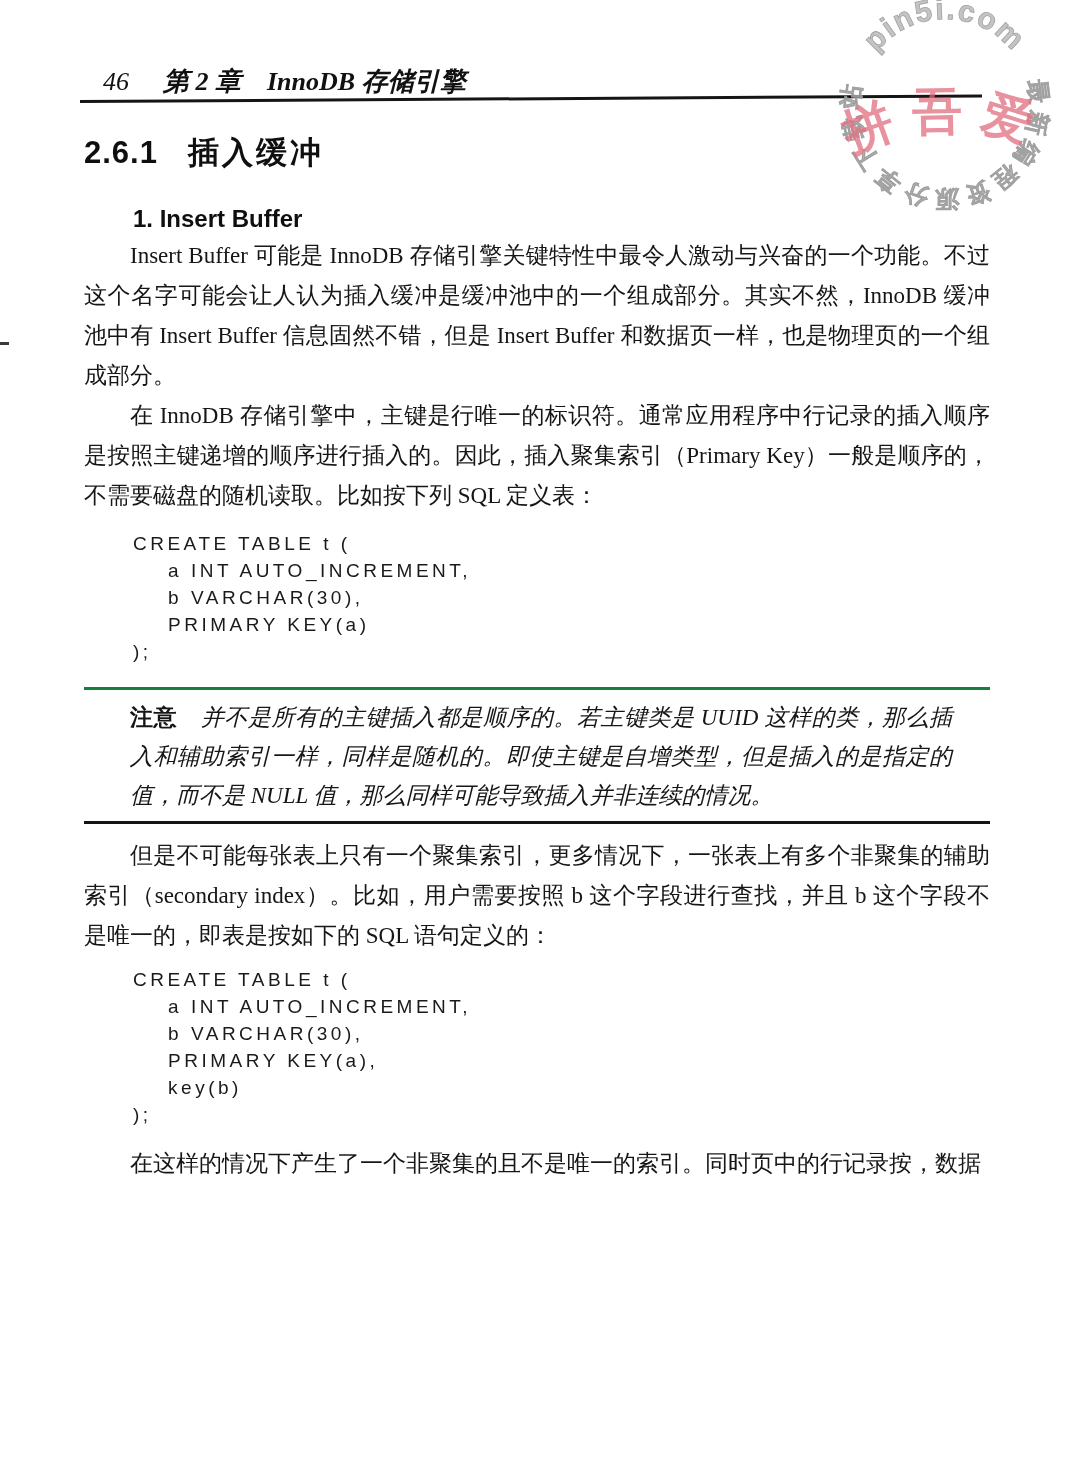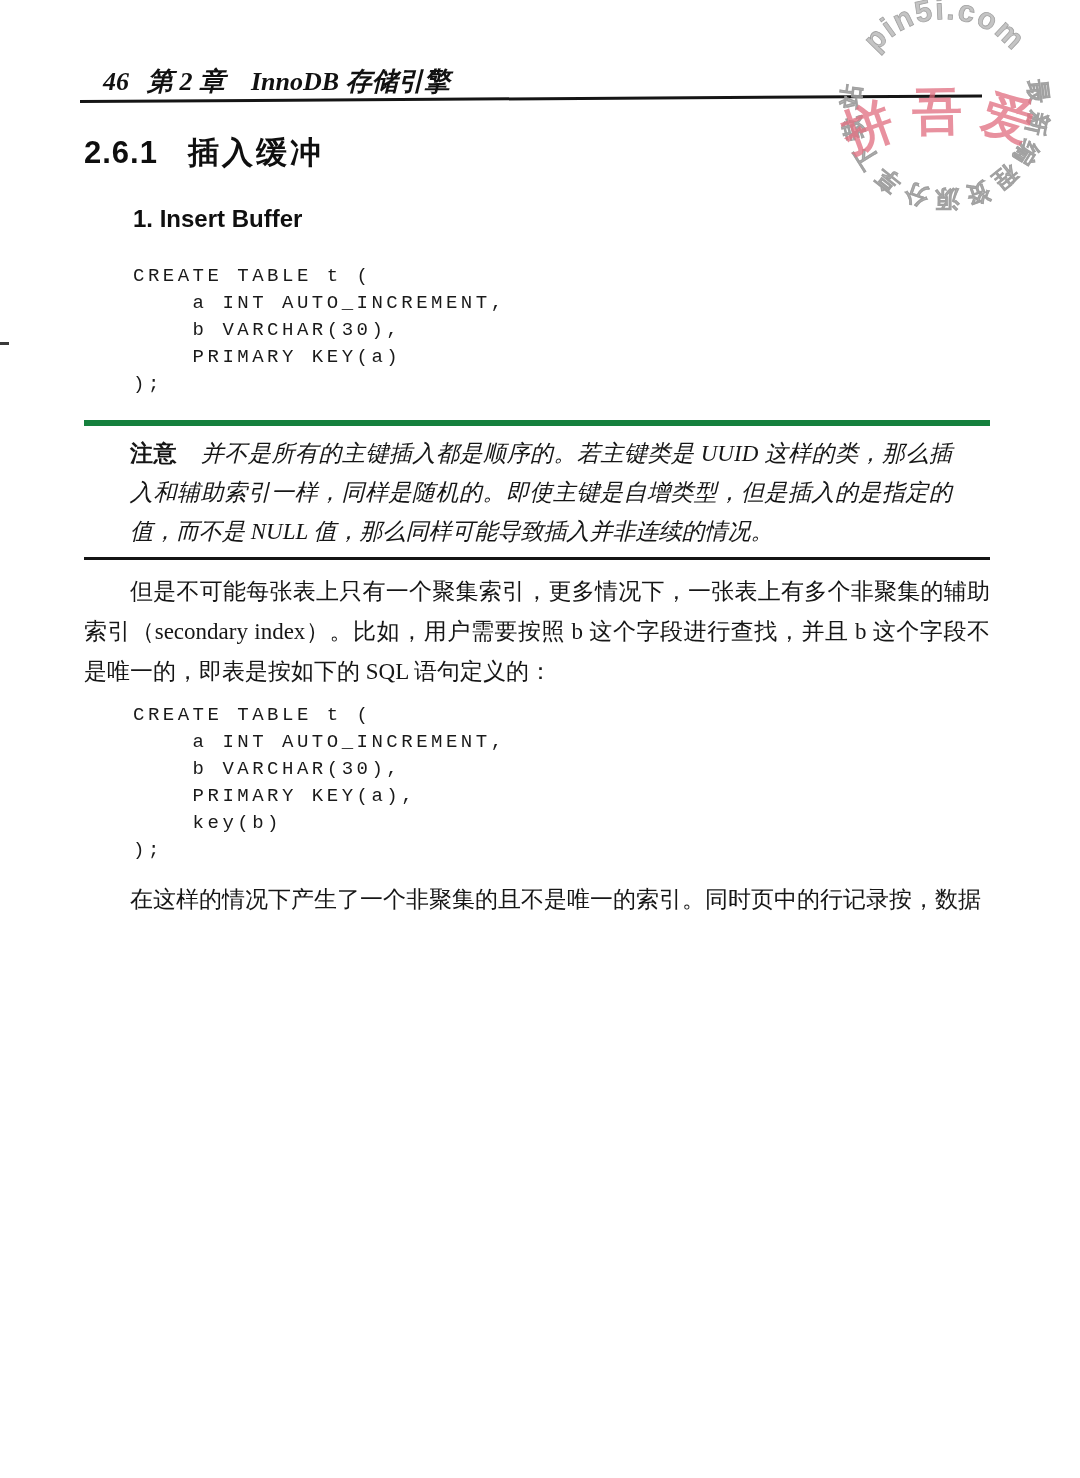--- a/index.html
+++ b/index.html
@@ -6,21 +6,21 @@
   .page{
     position:relative;width:1080px;height:1478px;background:#ffffff;
     overflow:hidden;color:#161616;
     font-family:"Liberation Serif","DejaVu Serif",serif;
   }
   
   .running-head{
     position:absolute;left:103px;top:64px;
     font-style:italic;font-size:26px;white-space:nowrap;color:#111;
   }
-  .running-head .pageno{font-weight:bold;margin-right:18px;}
+  .running-head .pageno{font-weight:normal;margin-right:34px;}
   .running-head .chapter{font-weight:bold;margin-right:26px;}
   .running-head .booktitle{font-weight:bold;}
   .head-rule{
     position:absolute;left:80px;top:100px;width:902px;height:3px;background:#151515;
     transform:rotate(-0.35deg);transform-origin:left center;
   }
   
   .watermark{position:absolute;left:800px;top:-18px;opacity:0.92;}
   .wm-site{
     font-family:"Liberation Sans","DejaVu Sans",sans-serif;
@@ -50,28 +50,28 @@
   .sub-heading{
     margin:30px 0 0 49px;font-family:"Liberation Sans","DejaVu Sans",sans-serif;
     font-size:24px;font-weight:bold;line-height:30px;color:#0f0f0f;text-align:left;
   }
   .body-para{margin:0;text-indent:2em;}
   .para-1{margin-top:2px;}
   .para-3{margin-top:10px;}
   .para-4{margin-top:12px;}
   .para-5{margin-top:16px;}
   pre.code{
-    margin:29px 0 0 49px;
-    font-family:Liberation Mono, monospace;
+    margin:14px 0 0 49px;
+    font-family:Liberation Sans, sans-serif;
     font-size:19px;line-height:27px;letter-spacing:3.5px;
     white-space:pre;color:#1a1a1a;text-align:left;
   }
   pre.code-2{margin-top:10px;}
   .note-box{
-    margin-top:22px;border-top:6px solid #15803d;border-bottom:3px solid #141414;
+    margin-top:22px;border-top:3px solid #15803d;border-bottom:3px solid #141414;
     padding:8px 38px 6px 46px;
   }
   .note-box p{
     margin:0;font-style:italic;font-size:23px;line-height:39px;text-align:justify;
   }
   .note-label{
     font-style:normal;font-weight:bold;
     font-family:"Liberation Sans","DejaVu Sans",sans-serif;
     margin-right:24px;
   }
@@ -105,21 +105,23 @@
   </svg>
 
   <div class="content">
 
     <h2 class="section-heading">
       <span class="sec-no">2.6.1</span><span class="sec-title">插入缓冲</span>
     </h2>
 
     <h3 class="sub-heading">1. Insert Buffer</h3>
 
+    <p class="body-para para-1">Insert Buffer 可能是 InnoDB 存储引擎关键特性中最令人激动与兴奋的一个功能。不过这个名字可能会让人认为插入缓冲是缓冲池中的一个组成部分。其实不然，InnoDB 缓冲池中有 Insert Buffer 信息固然不错，但是 Insert Buffer 和数据页一样，也是物理页的一个组成部分。</p>
 
+    <p class="body-para para-2">在 InnoDB 存储引擎中，主键是行唯一的标识符。通常应用程序中行记录的插入顺序是按照主键递增的顺序进行插入的。因此，插入聚集索引（Primary Key）一般是顺序的，不需要磁盘的随机读取。比如按下列 SQL 定义表：</p>
 
     <pre class="code code-1">CREATE TABLE t (
     a INT AUTO_INCREMENT,
     b VARCHAR(30),
     PRIMARY KEY(a)
 );</pre>
 
 
     <div class="note-box">
       <p><span class="note-label">注意</span><span>并不是所有的主键插入都是顺序的。若主键类是 UUID 这样的类，那么插入和辅助索引一样，同样是随机的。即使主键是自增类型，但是插入的是指定的值，而不是 NULL 值，那么同样可能导致插入并非连续的情况。</span></p>

